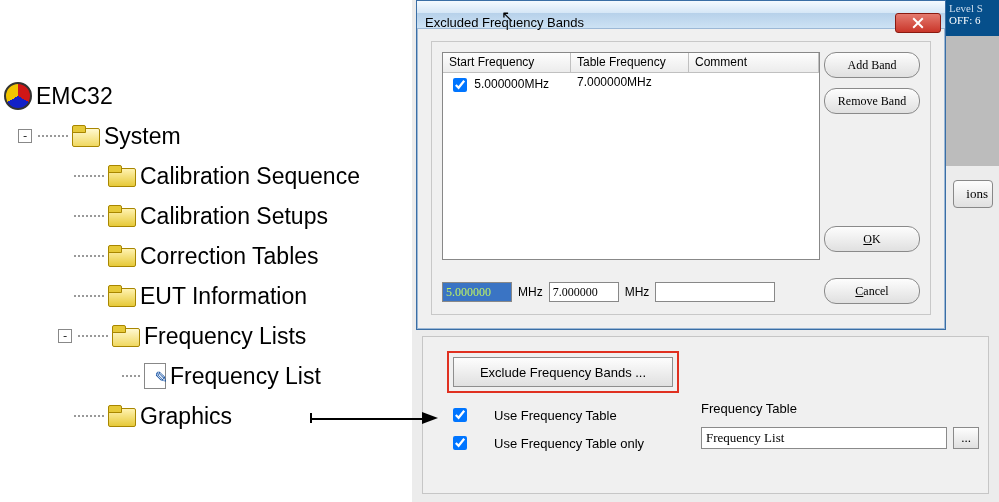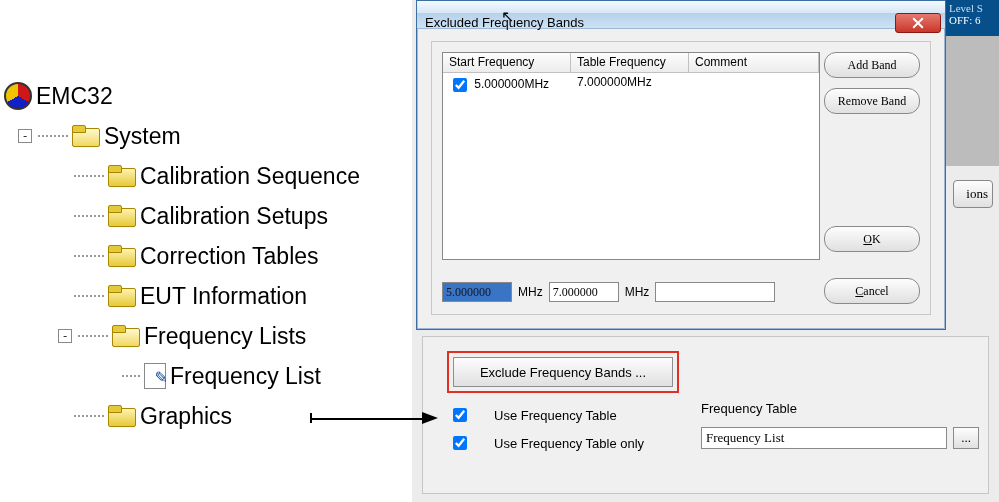--- a/index.html
+++ b/index.html
@@ -225,21 +225,21 @@
   .inputs-row {
     position:absolute; left:10px; bottom:12px;
     display:flex; align-items:center; gap:6px;
     font-size:12px;
   }
   .inputs-row input.num {
     width:70px; height:20px; font:12px Tahoma;
     border:1px solid #888; padding:1px 3px;
   }
   .inputs-row input.sel {
-    background:#3a74c4; color:#0f172a;
+    background:#3a74c4; color:#bef264;
   }
   .inputs-row input.comment {
     width:120px; height:20px; border:1px solid #888; font:12px Tahoma; padding:1px 3px;
   }
   .cursor-arrow {
     position:absolute;
     width:14px; height:20px;
     pointer-events:none;
     font-size: 16px;
     color: #000;

